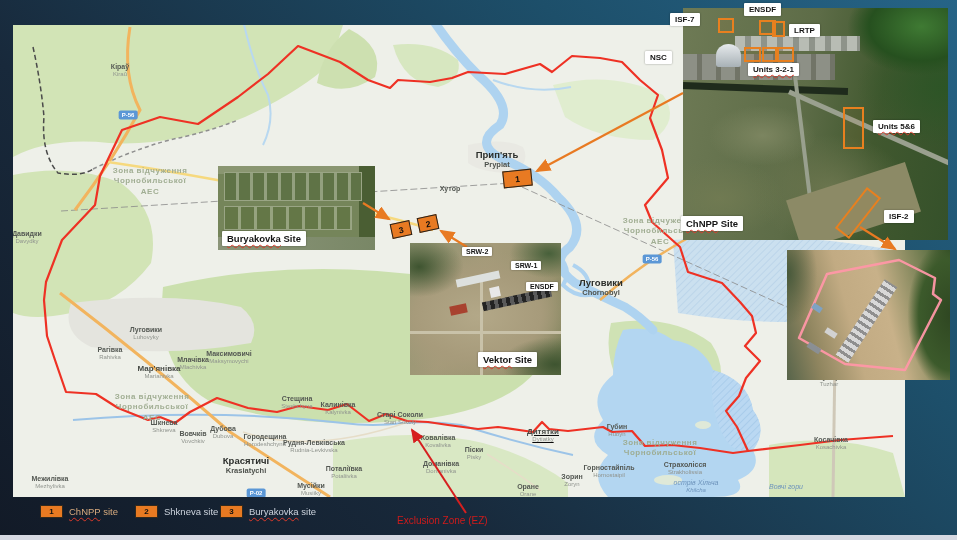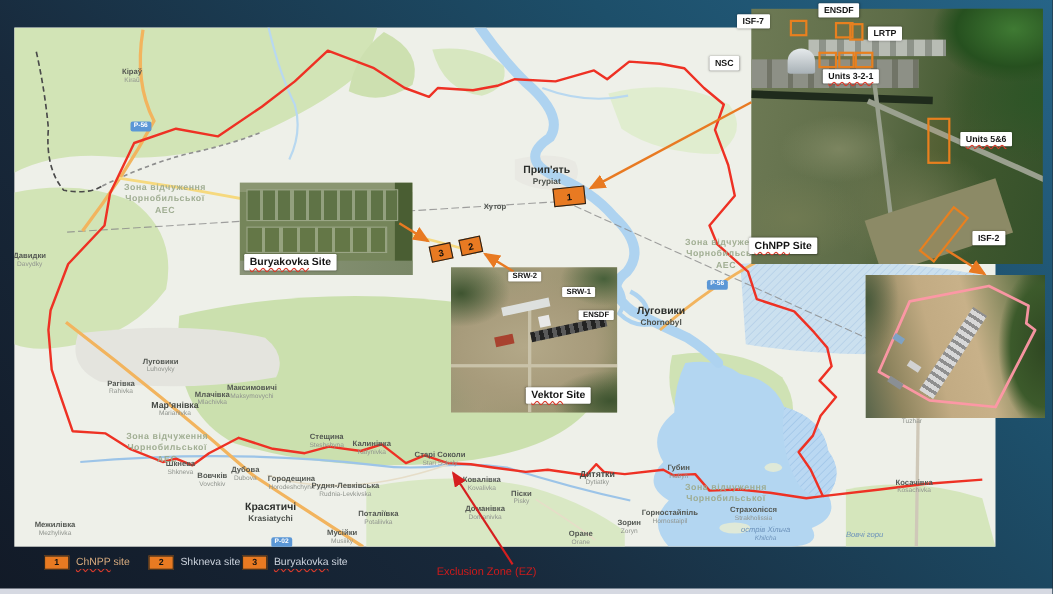--- a/index.html
+++ b/index.html
@@ -245,21 +245,21 @@
           <div class="en">Orane</div>
         </div>
         <div class="town sm" style="left: 559px; top: 455px;">
           <div class="ua">Зорин</div>
           <div class="en">Zoryn</div>
         </div>
         <div class="town sm" style="left: 596px; top: 446px;">
           <div class="ua">Горностайпіль</div>
           <div class="en">Hornostaipil</div>
         </div>
-        <div class="town md" style="left: 530px; top: 410px;">
+        <div class="town md" style="left: 530px; top: 410px; text-decoration: underline;">
           <div class="ua">Дитятки</div>
           <div class="en">Dytiatky</div>
         </div>
         <div class="town sm" style="left: 604px; top: 405px;">
           <div class="ua">Губин</div>
           <div class="en">Hubyn</div>
         </div>
         <div class="town sm" style="left: 672px; top: 443px;">
           <div class="ua">Страхолісся</div>
           <div class="en">Strakholissia</div>

